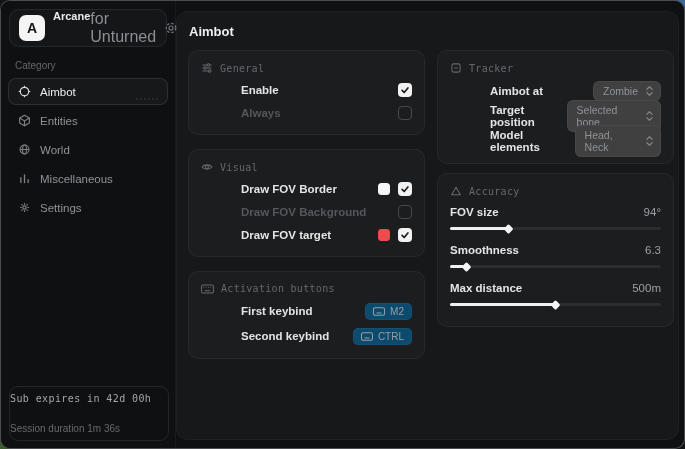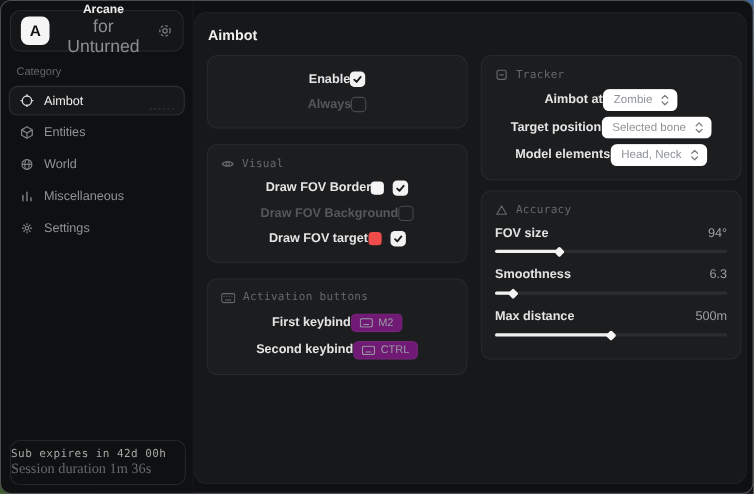--- a/index.html
+++ b/index.html
@@ -10,54 +10,54 @@
   }
   .window{
     position:absolute;inset:0;border-radius:10px;overflow:hidden;
     background:#0f1011;border:1px solid rgba(175,180,185,0.38);
     box-sizing:border-box;display:flex;
   }
   
   .sidebar{width:175px;flex:none;position:relative;background:#0f1011;border-right:1px solid rgba(255,255,255,0.045);box-sizing:border-box;}
   .app-card{margin:8px;height:36px;border:1px solid rgba(255,255,255,0.075);background:#151617;border-radius:10px;display:flex;align-items:center;gap:8px;padding:0 9px;}
   .avatar{width:26px;height:26px;border-radius:7px;background:#f5f5f5;color:#141414;font-weight:bold;display:flex;align-items:center;justify-content:center;font-size:14px;flex:none;}
-  .app-text{display:flex;flex-direction:column;line-height:1.15;text-align:center;}
+  .app-text{display:flex;flex-direction:row;line-height:1.15;}
   .app-name{font-size:11px;font-weight:bold;color:#ececec;}
   .app-sub{font-size:16px;color:#8b8f94;}
   .gear-btn{margin-left:auto;color:#71757a;display:flex;cursor:pointer;}
   .category{margin:13px 14px 7px;font-size:10px;color:#63676c;}
   .menu{display:flex;flex-direction:column;gap:2px;padding:0 7px;}
   .menu-item{height:27px;display:flex;align-items:center;gap:9px;padding:0 9px;border-radius:8px;color:#8f9398;font-size:11.5px;border:1px solid transparent;cursor:pointer;box-sizing:border-box;}
   .menu-item .mi-icon{display:flex;color:#7d8186;}
   .menu-item.selected{background:#17181a;border-color:rgba(255,255,255,0.10);color:#ececec;}
   .menu-item.selected .mi-icon{color:#d8d8d8;}
   .faint-hint{margin-left:auto;width:22px;height:9px;border-bottom:2px dotted rgba(255,255,255,0.07);transform:translateY(3px);}
   .footer-card{position:absolute;left:8px;right:6px;bottom:7px;border:1px solid rgba(255,255,255,0.09);border-radius:9px;padding:6px 0;box-sizing:border-box;}
   .footer-line1{font-family:"DejaVu Sans Mono",monospace;font-size:10px;color:#a6a6a6;letter-spacing:0.4px;white-space:nowrap;}
-  .footer-line2{font-family:Liberation Serif, serif;font-size:13px;color:#67696c;margin-top:0;white-space:nowrap;}
+  .footer-line2{font-family:Liberation Sans, sans-serif;font-size:10px;color:#67696c;margin-top:19px;white-space:nowrap;}
   
   .main{flex:1;margin:10px 5px 8px 0;background:#17181a;border:1px solid rgba(255,255,255,0.035);border-radius:12px;padding:9px 8px 10px 11px;box-sizing:border-box;overflow:hidden;}
   .page-title{font-size:13px;font-weight:bold;color:#f0f0f0;margin:3px 0 11px 1px;}
   .columns{display:flex;gap:12px;align-items:flex-start;}
   .col{display:flex;flex-direction:column;width:237px;flex:none;}
   .col-left{gap:14px;}
   .col-right{gap:9px;}
   .card{background:#1c1d1f;border:1px solid rgba(255,255,255,0.05);border-radius:10px;padding:9px 12px 10px;box-sizing:border-box;}
   .card-header{display:flex;align-items:center;gap:7px;color:#64686d;font-family:"DejaVu Sans Mono",monospace;font-size:10px;margin:2px 0 5px;letter-spacing:0.3px;}
-  .row{display:flex;align-items:center;justify-content:center;height:22px;margin-top:1px;}
+  .row{display:flex;align-items:center;justify-content:space-between;height:22px;margin-top:1px;margin-left:40px;}
   .row-tall{height:24px;}
   .row-label{font-size:11.5px;font-weight:bold;color:#e4e4e4;}
   .row-label.disabled{color:#54575b;}
   .controls{display:flex;align-items:center;gap:8px;}
   .checkbox{width:14px;height:14px;border-radius:4px;box-sizing:border-box;cursor:pointer;flex:none;}
   .checkbox.checked{background:#f2f2f2;display:flex;align-items:center;justify-content:center;}
   .checkbox.unchecked{border:1.5px solid #46494d;background:transparent;}
   .swatch{width:12px;height:12px;border-radius:3.5px;cursor:pointer;flex:none;}
-  .kbd-btn{display:flex;align-items:center;gap:5px;background:#701a75;border:1px solid rgba(255,255,255,0.045);border-radius:5px;padding:2px 7px;color:#9a9ea3;font-size:10px;cursor:pointer;}
-  .select-btn{display:flex;align-items:center;gap:7px;background:#ffffff;border:1px solid rgba(255,255,255,0.045);border-radius:6px;padding:3px 6px 3px 9px;color:#8f9398;font-size:10.5px;cursor:pointer;}
+  .kbd-btn{display:flex;align-items:center;gap:5px;background:#0c4a6e;border:1px solid rgba(255,255,255,0.045);border-radius:5px;padding:2px 7px;color:#9a9ea3;font-size:10px;cursor:pointer;}
+  .select-btn{display:flex;align-items:center;gap:7px;background:#404040;border:1px solid rgba(255,255,255,0.045);border-radius:6px;padding:3px 6px 3px 9px;color:#8f9398;font-size:10.5px;cursor:pointer;}
   .select-btn .chev{display:flex;color:#7d8186;}
   .acc-row{display:flex;justify-content:space-between;align-items:center;height:19px;margin-top:3px;}
   .acc-value{color:#9ba0a5;font-size:11.5px;}
   .slider{position:relative;height:3px;background:#2b2d2f;border-radius:2px;margin:6px 0 10px;cursor:pointer;}
   .slider-fill{position:absolute;left:0;top:0;height:100%;background:#f0f0f0;border-radius:2px;}
   .slider-fill::after{content:"";position:absolute;right:-3px;top:50%;transform:translateY(-50%) rotate(45deg);width:7px;height:7px;background:#f5f5f5;border-radius:1.5px;}
   svg{display:block;}
 </style>
 </head>
 <body>
@@ -138,20 +138,31 @@
   </div>
 
   <div class="main">
     <div class="page-title">Aimbot</div>
 
     <div class="columns">
 
       <div class="col col-left">
 
         <div class="card">
+          <div class="card-header">
+            <span>
+              <svg width="12" height="12" viewBox="0 0 16 16" fill="none" stroke="currentColor" stroke-width="1.4">
+                <path d="M2 4h12M2 8h12M2 12h12"></path>
+                <circle cx="10" cy="4" r="1.7" fill="#1c1d1f"></circle>
+                <circle cx="5.5" cy="8" r="1.7" fill="#1c1d1f"></circle>
+                <circle cx="11.5" cy="12" r="1.7" fill="#1c1d1f"></circle>
+              </svg>
+            </span>
+            <span>General</span>
+          </div>
           <div class="row">
             <span class="row-label">Enable</span>
             <span class="checkbox checked">
               <svg width="10" height="10" viewBox="0 0 12 12" fill="none" stroke="#1b1c1d" stroke-width="2" stroke-linecap="round" stroke-linejoin="round">
                   <path d="M2.5 6.5L5 9l4.5-5.5"></path>
                 </svg>
             </span>
           </div>
           <div class="row">
             <span class="row-label disabled">Always</span>

